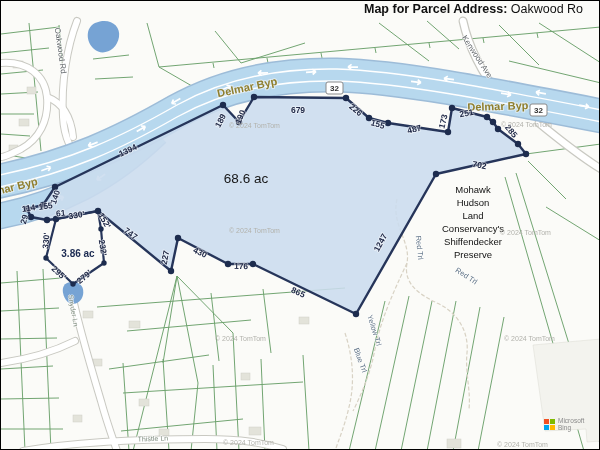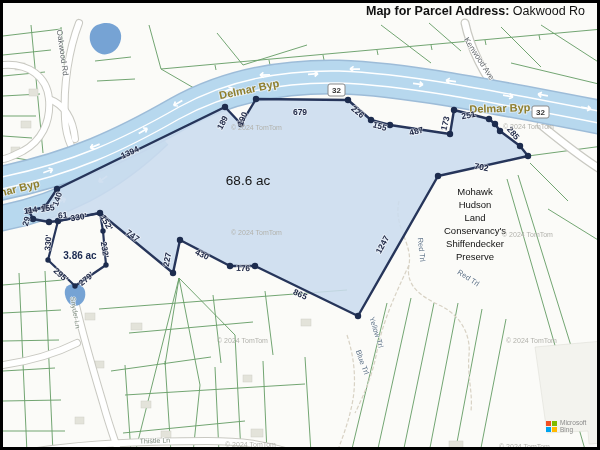--- a/index.html
+++ b/index.html
@@ -1,17 +1,17 @@
 <!DOCTYPE html>
 <html><head>
 <meta charset="utf-8">
 <style>
   html,body{margin:0;padding:0;background:#fff;}
   #stage{position:relative;width:600px;height:450px;overflow:hidden;background:#fbfbf8;
-         font-family:"Liberation Sans",sans-serif;box-sizing:border-box;border:3px solid #000000;}
+         font-family:"Liberation Sans",sans-serif;box-sizing:border-box;border:1px solid #000000;}
   #map-svg{position:absolute;left:0;top:0;}
   #title{position:absolute;left:363px;top:1px;white-space:nowrap;font-size:12.5px;color:#111;z-index:5;}
   #title b{font-weight:bold;}
   
   text{font-family:"Liberation Sans",sans-serif;}
   .lb-edge{font-size:8.5px;font-weight:bold;fill:#222b49;text-anchor:middle;paint-order:stroke fill;stroke:#ffffff;stroke-width:1.6px;stroke-opacity:.55;}
   .lb-road-olive{font-size:11px;font-weight:bold;fill:#8f7f2e;text-anchor:middle;paint-order:stroke fill;stroke:#eef3f8;stroke-width:2px;stroke-opacity:.7;}
   .lb-road-gray{font-size:8px;fill:#5f6468;text-anchor:middle;paint-order:stroke fill;stroke:#fff;stroke-width:1.6px;stroke-opacity:.7;}
   .lb-street{font-size:7px;fill:#7c8a7c;text-anchor:middle;paint-order:stroke fill;stroke:#fff;stroke-width:1.5px;stroke-opacity:.7;}
   .lb-area-main{font-size:13.5px;fill:#161616;text-anchor:middle;}

